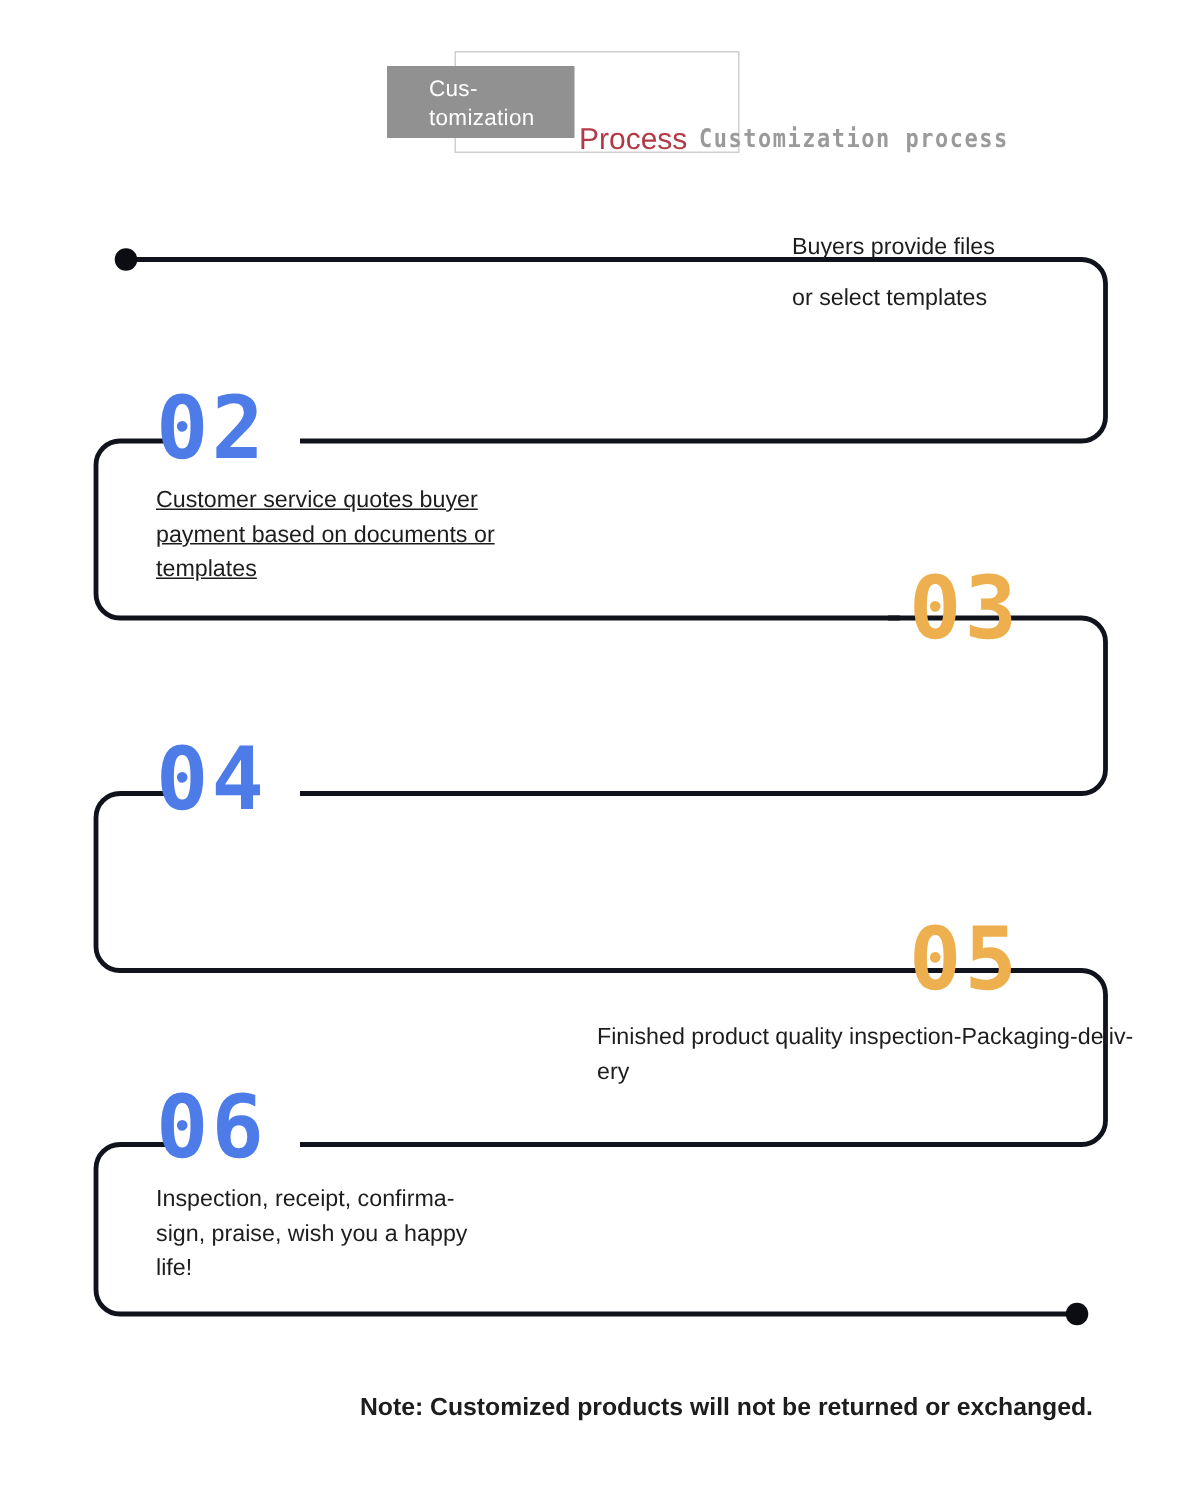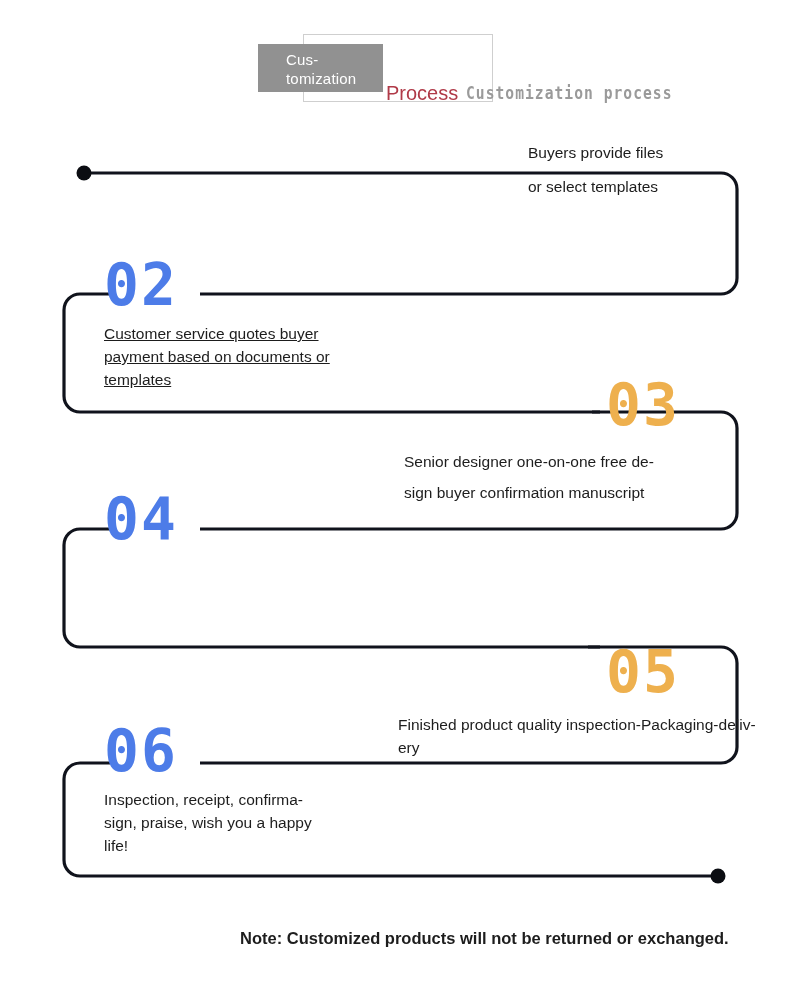--- a/index.html
+++ b/index.html
@@ -90,34 +90,34 @@
   .step-text {
     color: #1d1d1d;
     font-size: 15.5px;
     line-height: 23px;
     white-space: pre-line;
   }
 
   
   #step-1 { left: 528px; top: 136px; width: 230px; }
   #step-1 .step-number { text-align: left; margin-left: 96px; }
-  #step-1 .step-text   { line-height: 34px; }
+  #step-1 .step-text   { margin-top: 12px; line-height: 34px; }
 
   #step-2 { left: 104px; top: 256px; width: 300px; }
   #step-2 .step-text   { margin-top: 8px; text-decoration: underline; }
 
   #step-3 { left: 404px; top: 376px; width: 330px; }
   #step-3 .step-number { margin-left: 202px; }
   #step-3 .step-text   { margin-top: 12px; line-height: 31px; }
 
   #step-4 { left: 104px; top: 490px; width: 300px; }
   #step-4 .step-text   { margin-top: 8px; }
 
   #step-5 { left: 398px; top: 610px; width: 400px; }
-  #step-5 .step-number { margin-left: 208px; margin-top: 33px; }
+  #step-5 .step-number { margin-left: 208px; }
   #step-5 .step-text   { margin-top: 12px; width: 400px; }
 
   #step-6 { left: 104px; top: 722px; width: 300px; }
   #step-6 .step-text   { margin-top: 8px; }
 
   
   #footer-note {
     position: absolute;
     left: 240px; top: 926px;
     width: 548px;
@@ -165,22 +165,20 @@
 
 <div class="step" id="step-2">
   <div class="step-number blue">02</div>
   <div class="step-text">Customer service quotes buyer
 payment based on documents or
 templates</div>
 </div>
 
 <div class="step" id="step-3">
   <div class="step-number orange">03</div>
-  <div class="step-text">Senior designer one-on-one free de-
-sign buyer confirmation manuscript</div>
 </div>
 
 <div class="step" id="step-4">
   <div class="step-number blue">04</div>
 </div>
 
 <div class="step" id="step-5">
   <div class="step-number orange">05</div>
   <div class="step-text">Finished product quality inspection-Packaging-deliv-
 ery</div>

